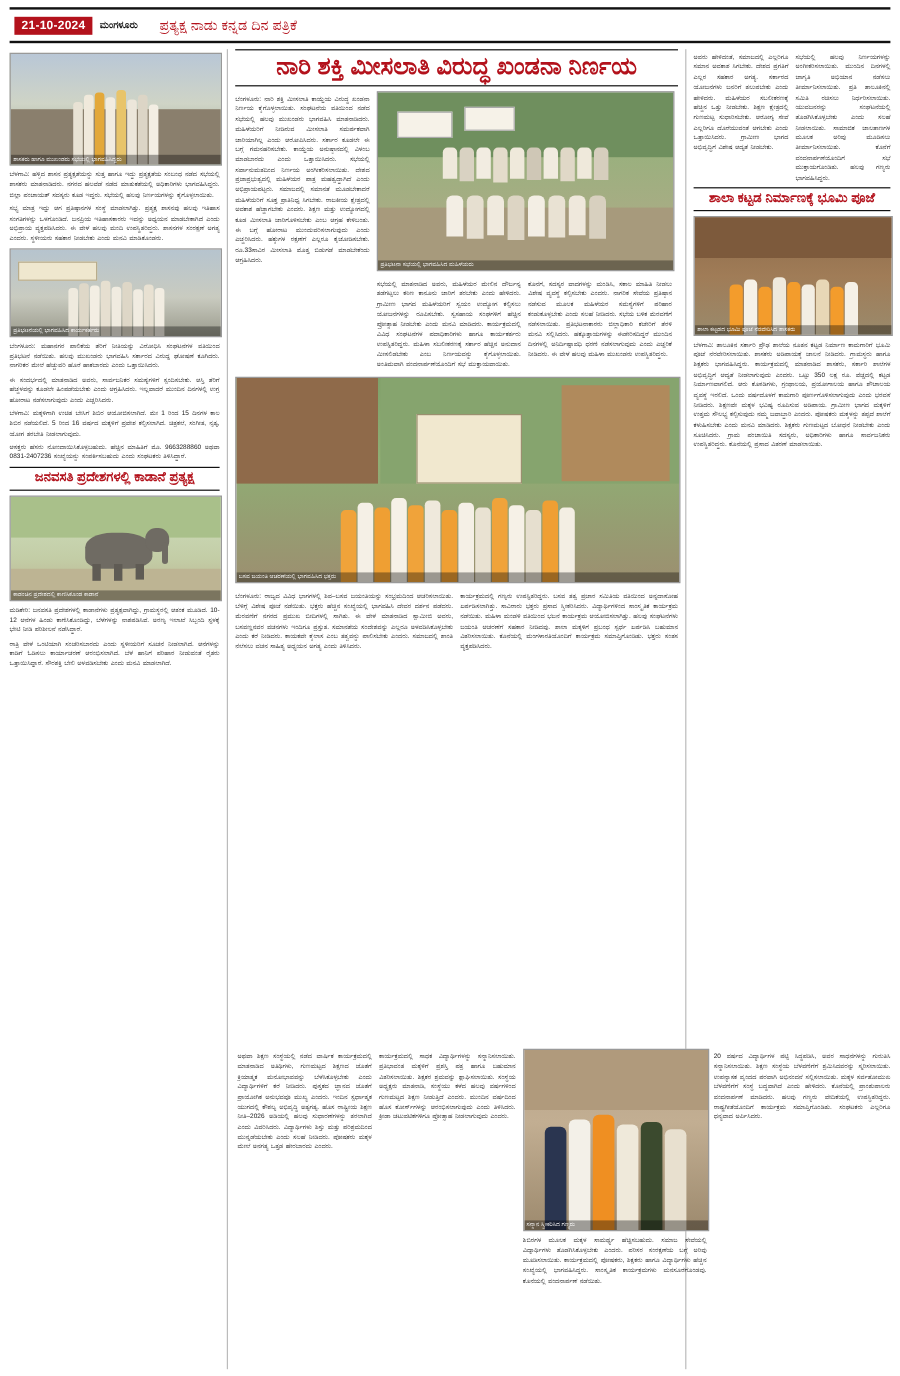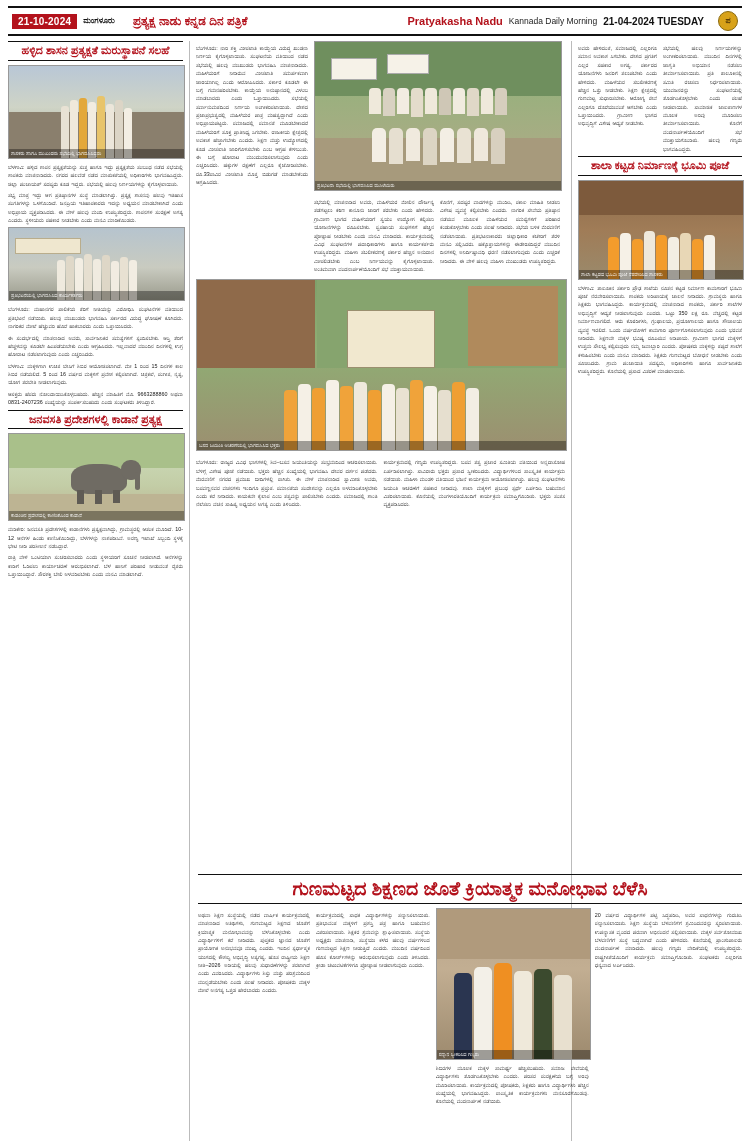--- a/index.html
+++ b/index.html
@@ -26,21 +26,21 @@
     padding:0 4px;
     background:#fff;
   }
   .date-badge{
     background:#b3121c;color:#fff;
     font-size:10px;font-weight:bold;
     padding:2px 6px;letter-spacing:.2px;
     white-space:nowrap;
   }
   .mast-kn{
-    color:#b3121c;font-weight:bold;font-size:12px;
+    color:#b3121c;font-weight:normal;font-size:12px;
     margin-left:18px;white-space:nowrap;
   }
   .mast-en{
     margin-left:auto;display:flex;align-items:center;gap:6px;
     white-space:nowrap;
   }
   .mast-en .title{color:#b3121c;font-weight:bold;font-size:11px;}
   .mast-en .tag{font-size:8.5px;color:#222;}
   .mast-en .date{font-size:10px;font-weight:bold;color:#111;}
   .logo-circle{
@@ -112,33 +112,26 @@
 </style>
 </head>
 <body>
 
 <div class="page">
 
   <div class="masthead">
     <span class="date-badge">21-10-2024</span>
     <span style="font-size:8px;color:#111;font-weight:bold;margin-left:6px;">ಮಂಗಳೂರು</span>
     <span class="mast-kn">ಪ್ರತ್ಯಕ್ಷ ನಾಡು ಕನ್ನಡ ದಿನ ಪತ್ರಿಕೆ</span>
-    <span class="mast-en">
-      <span class="title">Pratyakasha Nadu</span>
-      <span class="tag">Kannada Daily Morning</span>
-      <span class="date">21-04-2024 TUESDAY</span>
-      <span class="logo-circle">ಪ</span>
-    </span>
   </div>
 
   <div class="cols">
 
     <div class="col col-left">
 
-      <div class="kn-head h-sm">ಹಳ್ಳಿದ ಶಾಸನ ಪ್ರತ್ಯಕ್ಷತೆ ಮರುಸ್ಥಾಪನೆ ಸಲಹೆ</div>
 
       <div class="photo" style="height:92px;background:#cfd8c8;">
         <div style="position:absolute;inset:0;background:linear-gradient(#b9c7d6 0%,#cfd4c6 45%,#8e9a86 100%);"></div>
         <div style="position:absolute;left:0;right:0;bottom:0;height:46px;background:#8a7f6d;"></div>
         <div class="people-row" style="height:72px;">
           <span style="display:block;"><span class="head" style="background:#8d6a4a;"></span><span class="person" style="display:block;height:52px;background:#e8e2d4;"></span></span>
           <span style="display:block;"><span class="head" style="background:#7d5a3c;"></span><span class="person" style="display:block;height:58px;background:#f0e9db;"></span></span>
           <span style="display:block;"><span class="head" style="background:#8d6a4a;"></span><span class="person" style="display:block;height:60px;background:#e3a83a;"></span></span>
           <span style="display:block;"><span class="head" style="background:#6f4e33;"></span><span class="person" style="display:block;height:56px;background:#f2ece0;"></span></span>
           <span style="display:block;"><span class="head" style="background:#8d6a4a;"></span><span class="person" style="display:block;height:62px;background:#e8c46a;"></span></span>
@@ -190,20 +183,21 @@
         <div style="position:absolute;left:104px;top:56px;width:7px;height:13px;background:#5f5b54;"></div>
         <div class="cap">ಕಾಡಂಚಿನ ಪ್ರದೇಶದಲ್ಲಿ ಕಾಣಿಸಿಕೊಂಡ ಕಾಡಾನೆ</div>
       </div>
 
       <div class="body-text">ಮಡಿಕೇರಿ: ಜನವಸತಿ ಪ್ರದೇಶಗಳಲ್ಲಿ ಕಾಡಾನೆಗಳು ಪ್ರತ್ಯಕ್ಷವಾಗಿದ್ದು, ಗ್ರಾಮಸ್ಥರಲ್ಲಿ ಆತಂಕ ಮೂಡಿದೆ. 10-12 ಆನೆಗಳ ಹಿಂಡು ಕಾಣಿಸಿಕೊಂಡಿದ್ದು, ಬೆಳೆಗಳನ್ನು ನಾಶಪಡಿಸಿವೆ. ಅರಣ್ಯ ಇಲಾಖೆ ಸಿಬ್ಬಂದಿ ಸ್ಥಳಕ್ಕೆ ಭೇಟಿ ನೀಡಿ ಪರಿಶೀಲನೆ ನಡೆಸಿದ್ದಾರೆ.</div>
       <div class="body-text">ರಾತ್ರಿ ವೇಳೆ ಒಂಟಿಯಾಗಿ ಸಂಚರಿಸಬಾರದು ಎಂದು ಸ್ಥಳೀಯರಿಗೆ ಸೂಚನೆ ನೀಡಲಾಗಿದೆ. ಆನೆಗಳನ್ನು ಕಾಡಿಗೆ ಓಡಿಸಲು ಕಾರ್ಯಾಚರಣೆ ಆರಂಭಿಸಲಾಗಿದೆ. ಬೆಳೆ ಹಾನಿಗೆ ಪರಿಹಾರ ನೀಡುವಂತೆ ರೈತರು ಒತ್ತಾಯಿಸಿದ್ದಾರೆ. ಸೌರಶಕ್ತಿ ಬೇಲಿ ಅಳವಡಿಸಬೇಕು ಎಂದು ಮನವಿ ಮಾಡಲಾಗಿದೆ.</div>
     </div>
 
     <div class="col col-mid">
 
+      <div class="kn-head h-xl">ನಾರಿ ಶಕ್ತಿ ಮೀಸಲಾತಿ ವಿರುದ್ಧ ಖಂಡನಾ ನಿರ್ಣಯ</div>
 
       <div style="display:flex;gap:6px;">
         <div style="width:112px;">
           <div class="body-text">ಬೆಂಗಳೂರು: ನಾರಿ ಶಕ್ತಿ ಮೀಸಲಾತಿ ಕಾಯ್ದೆಯ ವಿರುದ್ಧ ಖಂಡನಾ ನಿರ್ಣಯ ಕೈಗೊಳ್ಳಲಾಯಿತು. ಸಂಘಟನೆಯ ವತಿಯಿಂದ ನಡೆದ ಸಭೆಯಲ್ಲಿ ಹಲವು ಮುಖಂಡರು ಭಾಗವಹಿಸಿ ಮಾತನಾಡಿದರು. ಮಹಿಳೆಯರಿಗೆ ನೀಡಿರುವ ಮೀಸಲಾತಿ ಸಮರ್ಪಕವಾಗಿ ಜಾರಿಯಾಗಿಲ್ಲ ಎಂದು ಆರೋಪಿಸಿದರು.
 
 ಸರ್ಕಾರ ಕೂಡಲೇ ಈ ಬಗ್ಗೆ ಗಮನಹರಿಸಬೇಕು. ಕಾಯ್ದೆಯ ಅನುಷ್ಠಾನದಲ್ಲಿ ವಿಳಂಬ ಮಾಡಬಾರದು ಎಂದು ಒತ್ತಾಯಿಸಿದರು. ಸಭೆಯಲ್ಲಿ ಸರ್ವಾನುಮತದಿಂದ ನಿರ್ಣಯ ಅಂಗೀಕರಿಸಲಾಯಿತು. ದೇಶದ ಪ್ರಜಾಪ್ರಭುತ್ವದಲ್ಲಿ ಮಹಿಳೆಯರ ಪಾತ್ರ ಮಹತ್ವದ್ದಾಗಿದೆ ಎಂದು ಅಭಿಪ್ರಾಯಪಟ್ಟರು.
 
 ಸಮಾಜದಲ್ಲಿ ಸಮಾನತೆ ಮೂಡಬೇಕಾದರೆ ಮಹಿಳೆಯರಿಗೆ ಸೂಕ್ತ ಪ್ರಾತಿನಿಧ್ಯ ಸಿಗಬೇಕು. ರಾಜಕೀಯ ಕ್ಷೇತ್ರದಲ್ಲಿ ಅವಕಾಶ ಹೆಚ್ಚಾಗಬೇಕು ಎಂದರು. ಶಿಕ್ಷಣ ಮತ್ತು ಉದ್ಯೋಗದಲ್ಲಿ ಕೂಡ ಮೀಸಲಾತಿ ಜಾರಿಗೊಳಿಸಬೇಕು ಎಂಬ ಆಗ್ರಹ ಕೇಳಿಬಂತು. ಈ ಬಗ್ಗೆ ಹೋರಾಟ ಮುಂದುವರಿಸಲಾಗುವುದು ಎಂದು ಎಚ್ಚರಿಸಿದರು. ಹಕ್ಕುಗಳ ರಕ್ಷಣೆಗೆ ಎಲ್ಲರೂ ಕೈಜೋಡಿಸಬೇಕು. ರೂ.33ಸಾವಿರ ಮೀಸಲಾತಿ ಮೊತ್ತ ಬಿಡುಗಡೆ ಮಾಡಬೇಕೆಂದು ಆಗ್ರಹಿಸಿದರು.</div>
         </div>
         <div style="width:246px;">
@@ -329,21 +323,20 @@
 
       <div class="body-text">ಬೆಳಗಾವಿ: ತಾಲೂಕಿನ ಸರ್ಕಾರಿ ಪ್ರೌಢ ಶಾಲೆಯ ನೂತನ ಕಟ್ಟಡ ನಿರ್ಮಾಣ ಕಾಮಗಾರಿಗೆ ಭೂಮಿ ಪೂಜೆ ನೆರವೇರಿಸಲಾಯಿತು. ಶಾಸಕರು ಅಡಿಪಾಯಕ್ಕೆ ಚಾಲನೆ ನೀಡಿದರು. ಗ್ರಾಮಸ್ಥರು ಹಾಗೂ ಶಿಕ್ಷಕರು ಭಾಗವಹಿಸಿದ್ದರು.
 
 ಕಾರ್ಯಕ್ರಮದಲ್ಲಿ ಮಾತನಾಡಿದ ಶಾಸಕರು, ಸರ್ಕಾರಿ ಶಾಲೆಗಳ ಅಭಿವೃದ್ಧಿಗೆ ಆದ್ಯತೆ ನೀಡಲಾಗುವುದು ಎಂದರು. ಒಟ್ಟು 350 ಲಕ್ಷ ರೂ. ವೆಚ್ಚದಲ್ಲಿ ಕಟ್ಟಡ ನಿರ್ಮಾಣವಾಗಲಿದೆ. ಆರು ಕೊಠಡಿಗಳು, ಗ್ರಂಥಾಲಯ, ಪ್ರಯೋಗಾಲಯ ಹಾಗೂ ಶೌಚಾಲಯ ವ್ಯವಸ್ಥೆ ಇರಲಿದೆ. ಒಂದು ವರ್ಷದೊಳಗೆ ಕಾಮಗಾರಿ ಪೂರ್ಣಗೊಳಿಸಲಾಗುವುದು ಎಂದು ಭರವಸೆ ನೀಡಿದರು.
 
 ಶಿಕ್ಷಣವೇ ಮಕ್ಕಳ ಭವಿಷ್ಯ ರೂಪಿಸುವ ಅಡಿಪಾಯ. ಗ್ರಾಮೀಣ ಭಾಗದ ಮಕ್ಕಳಿಗೆ ಉತ್ತಮ ಸೌಲಭ್ಯ ಕಲ್ಪಿಸುವುದು ನಮ್ಮ ಜವಾಬ್ದಾರಿ ಎಂದರು. ಪೋಷಕರು ಮಕ್ಕಳನ್ನು ತಪ್ಪದೆ ಶಾಲೆಗೆ ಕಳುಹಿಸಬೇಕು ಎಂದು ಮನವಿ ಮಾಡಿದರು. ಶಿಕ್ಷಕರು ಗುಣಮಟ್ಟದ ಬೋಧನೆ ನೀಡಬೇಕು ಎಂದು ಸೂಚಿಸಿದರು. ಗ್ರಾಮ ಪಂಚಾಯಿತಿ ಸದಸ್ಯರು, ಅಧಿಕಾರಿಗಳು ಹಾಗೂ ಸಾರ್ವಜನಿಕರು ಉಪಸ್ಥಿತರಿದ್ದರು. ಕೊನೆಯಲ್ಲಿ ಪ್ರಸಾದ ವಿತರಣೆ ಮಾಡಲಾಯಿತು.</div>
     </div>
   </div>
 
   <div style="position:absolute;left:198px;right:8px;bottom:6px;top:874px;">
-    <div class="kn-head h-lg">ಗುಣಮಟ್ಟದ ಶಿಕ್ಷಣದ ಜೊತೆ ಕ್ರಿಯಾತ್ಮಕ ಮನೋಭಾವ ಬೆಳೆಸಿ</div>
     <div style="display:flex;gap:6px;height:200px;">
       <div style="width:114px;">
         <div class="body-text">ಅಥವಾ ಶಿಕ್ಷಣ ಸಂಸ್ಥೆಯಲ್ಲಿ ನಡೆದ ವಾರ್ಷಿಕ ಕಾರ್ಯಕ್ರಮದಲ್ಲಿ ಮಾತನಾಡಿದ ಅತಿಥಿಗಳು, ಗುಣಮಟ್ಟದ ಶಿಕ್ಷಣದ ಜೊತೆಗೆ ಕ್ರಿಯಾತ್ಮಕ ಮನೋಭಾವವನ್ನು ಬೆಳೆಸಿಕೊಳ್ಳಬೇಕು ಎಂದು ವಿದ್ಯಾರ್ಥಿಗಳಿಗೆ ಕರೆ ನೀಡಿದರು. ಪುಸ್ತಕದ ಜ್ಞಾನದ ಜೊತೆಗೆ ಪ್ರಾಯೋಗಿಕ ಅನುಭವವೂ ಮುಖ್ಯ ಎಂದರು.
 
 ಇಂದಿನ ಸ್ಪರ್ಧಾತ್ಮಕ ಯುಗದಲ್ಲಿ ಕೌಶಲ್ಯ ಅಭಿವೃದ್ಧಿ ಅತ್ಯಗತ್ಯ. ಹೊಸ ರಾಷ್ಟ್ರೀಯ ಶಿಕ್ಷಣ ನೀತಿ–2026 ಅಡಿಯಲ್ಲಿ ಹಲವು ಸುಧಾರಣೆಗಳನ್ನು ತರಲಾಗಿದೆ ಎಂದು ವಿವರಿಸಿದರು. ವಿದ್ಯಾರ್ಥಿಗಳು ಶಿಸ್ತು ಮತ್ತು ಪರಿಶ್ರಮದಿಂದ ಮುನ್ನಡೆಯಬೇಕು ಎಂದು ಸಲಹೆ ನೀಡಿದರು. ಪೋಷಕರು ಮಕ್ಕಳ ಮೇಲೆ ಅನಗತ್ಯ ಒತ್ತಡ ಹೇರಬಾರದು ಎಂದರು.</div>
       </div>
       <div style="width:116px;">
         <div class="body-text">ಕಾರ್ಯಕ್ರಮದಲ್ಲಿ ಸಾಧಕ ವಿದ್ಯಾರ್ಥಿಗಳನ್ನು ಸನ್ಮಾನಿಸಲಾಯಿತು. ಪ್ರತಿಭಾವಂತ ಮಕ್ಕಳಿಗೆ ಪ್ರಶಸ್ತಿ ಪತ್ರ ಹಾಗೂ ಬಹುಮಾನ ವಿತರಿಸಲಾಯಿತು. ಶಿಕ್ಷಕರ ಶ್ರಮವನ್ನು ಶ್ಲಾಘಿಸಲಾಯಿತು.
 
 ಸಂಸ್ಥೆಯ ಅಧ್ಯಕ್ಷರು ಮಾತನಾಡಿ, ಸಂಸ್ಥೆಯು ಕಳೆದ ಹಲವು ವರ್ಷಗಳಿಂದ ಗುಣಮಟ್ಟದ ಶಿಕ್ಷಣ ನೀಡುತ್ತಿದೆ ಎಂದರು. ಮುಂದಿನ ವರ್ಷದಿಂದ ಹೊಸ ಕೋರ್ಸ್‌ಗಳನ್ನು ಆರಂಭಿಸಲಾಗುವುದು ಎಂದು ತಿಳಿಸಿದರು. ಕ್ರೀಡಾ ಚಟುವಟಿಕೆಗಳಿಗೂ ಪ್ರೋತ್ಸಾಹ ನೀಡಲಾಗುವುದು ಎಂದರು.</div>

